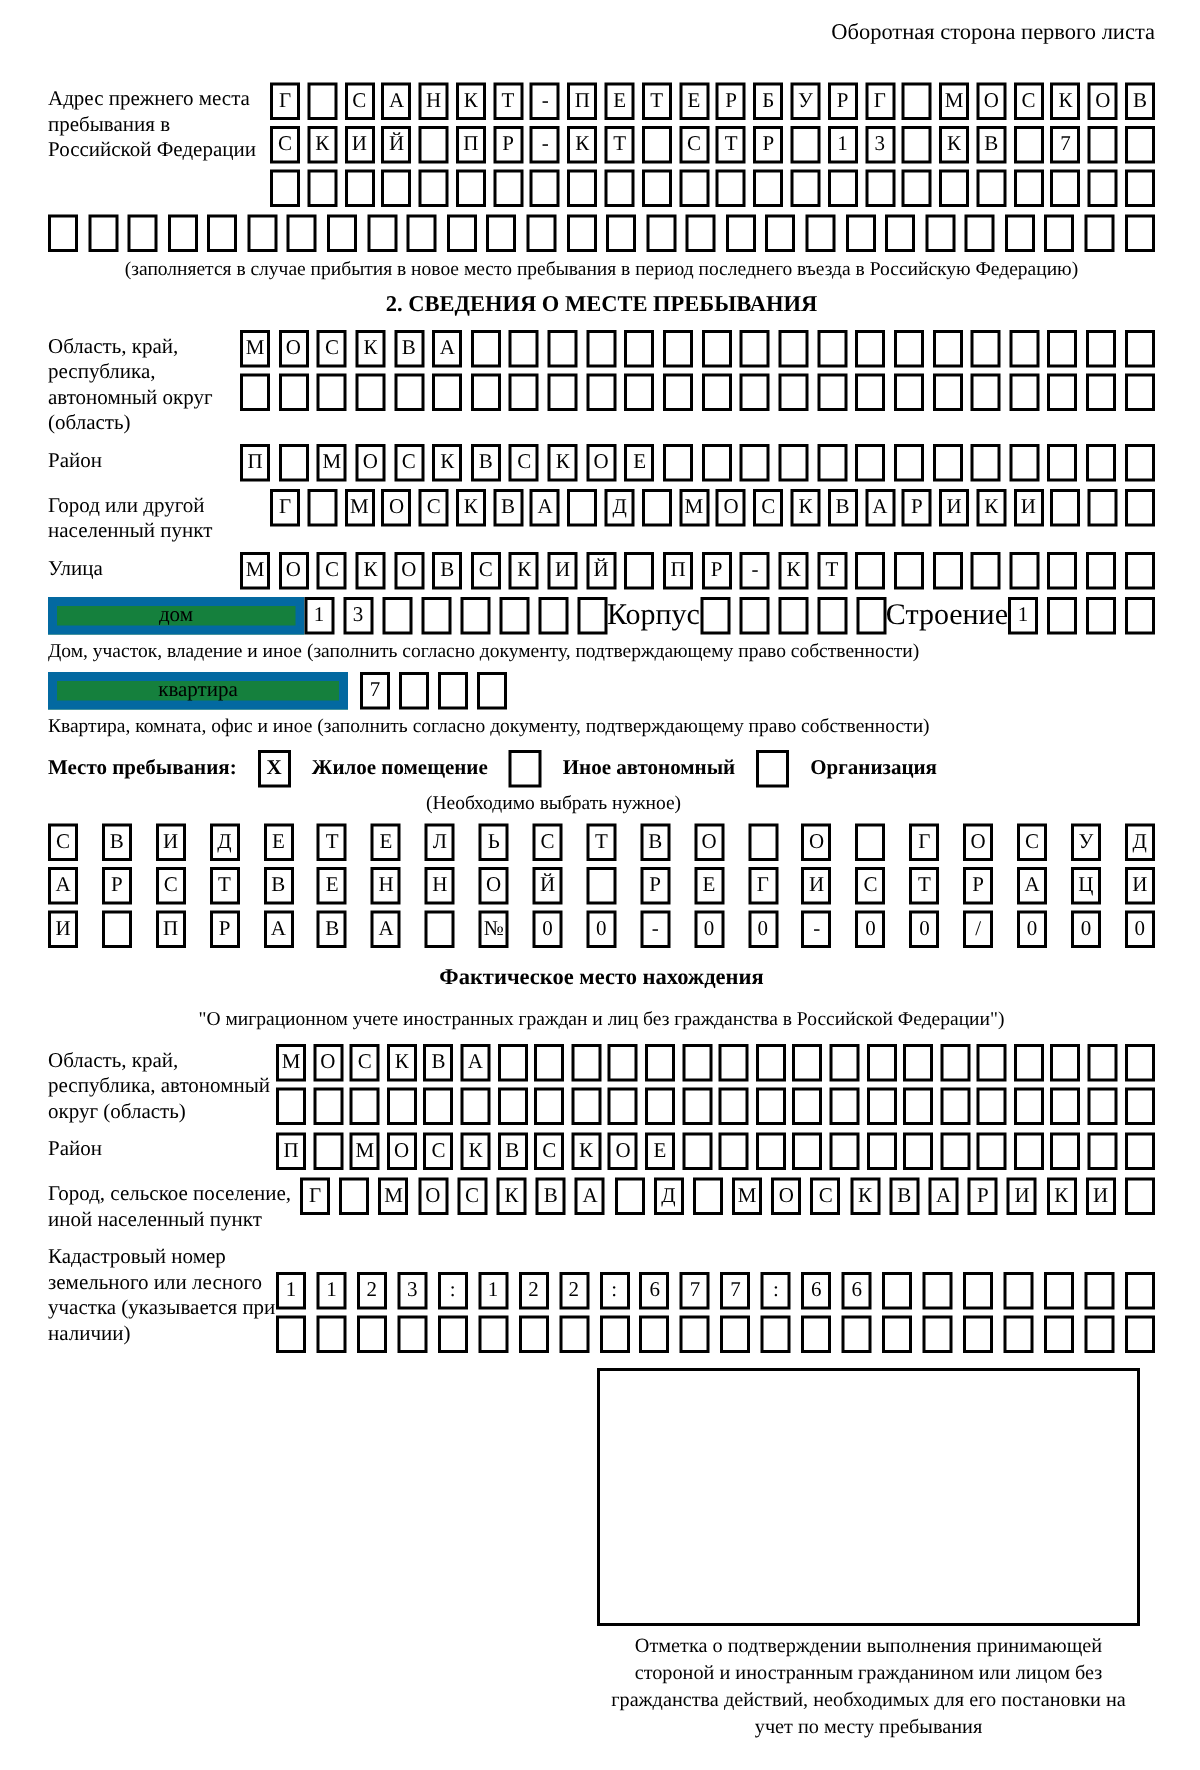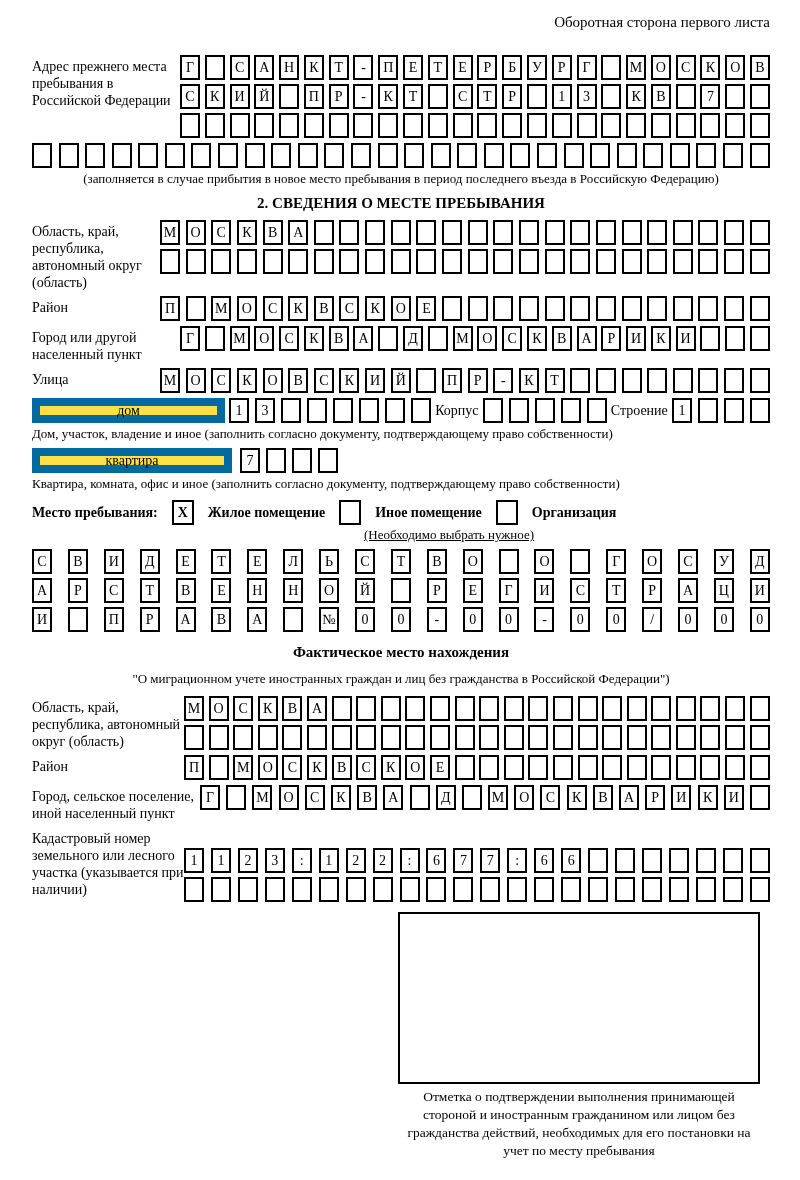--- a/index.html
+++ b/index.html
@@ -21,31 +21,31 @@
   .boxes-fixed { display:flex; gap:6px; }
 
   .full { margin:4px 0 3px; }
   .note { font-size:13px; line-height:16px; }
   .center { text-align:center; }
   .leftnote { margin:2px 0 6px;font-family:Liberation Serif, serif; }
 
   .sec-title { text-align:center; font-weight:bold; font-size:15px; margin:8px 0 8px; }
 
   .house-row { display:flex; align-items:center; justify-content:space-between; margin:2px 0 3px; }
-  .bigbox { box-sizing:border-box; border:8px solid #0369a1; height:25px; background:#fde047;
+  .bigbox { box-sizing:border-box; border:6px solid #0369a1; height:25px; background:#15803d;
             display:flex; align-items:center; justify-content:center; font-size:14px; }
   .bb-dom { width:193px; } .bb-kv { width:200px; }
-  .inline-lbl { font-size:14px; }
+  .inline-lbl { font-size:20px; }
 
   .apt-row { display:flex; align-items:center; gap:8px; margin:4px 0 3px; }
 
   .check-row { display:flex; align-items:center; gap:14px; margin:8px 0 0; font-size:14px;font-weight:bold; }
   .checkbox { box-sizing:border-box; flex:none; width:22px; height:25px; border:2px solid #000;
               display:flex; align-items:center; justify-content:center; font-size:14px; }
-  .note-indent { margin-left:172px; width:330px; text-align:right; margin-top:2px; margin-bottom:6px;text-decoration:underline; }
+  .note-indent { margin-left:172px; width:330px; text-align:center; margin-top:2px; margin-bottom:6px; }
 
   .sub-title { text-align:center; font-weight:bold; font-size:15px; margin:12px 0 8px; }
   .law-note { text-align:center; font-size:13px; line-height:19px; margin-bottom:8px; }
 
   .stamp-wrap { margin-left:366px; width:362px; margin-top:10px; }
   .stamp-box { box-sizing:border-box; height:172px; border:2px solid #000; background:#fff; }
   .stamp-caption { text-align:center; font-size:13.5px; line-height:18px; margin-top:4px; }
 </style>
 </head>
 <body>
@@ -364,21 +364,21 @@
         <div class="box"></div>
       </div>
   </div>
   <div class="note leftnote">Квартира, комната, офис и иное (заполнить согласно документу, подтверждающему право собственности)</div>
 
   <div class="check-row">
     <span>Место пребывания:</span>
     <span class="checkbox">X</span>
     <span>Жилое помещение</span>
     <span class="checkbox"></span>
-    <span>Иное помещение</span>
+    <span>Иное автономный</span>
     <span class="checkbox"></span>
     <span>Организация</span>
   </div>
   <div class="note note-indent">(Необходимо выбрать нужное)</div>
 
   <div class="field">
     <div class="rows">
       <div class="boxes">
           <div class="box">С</div>
           <div class="box">В</div>

